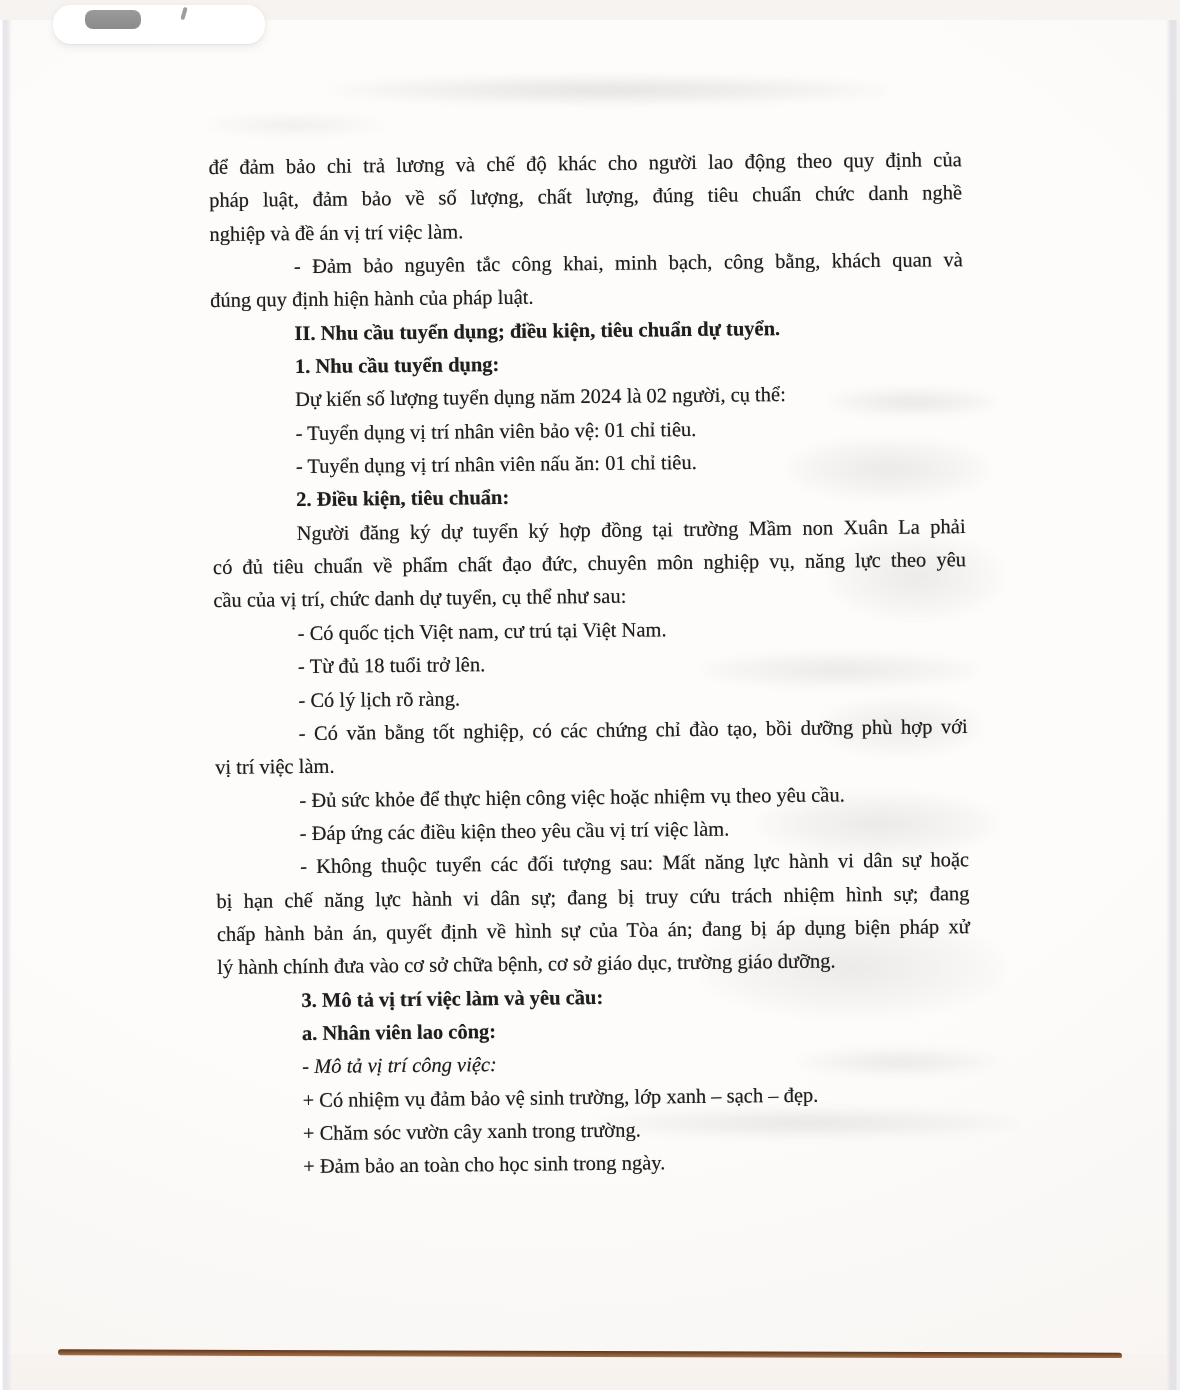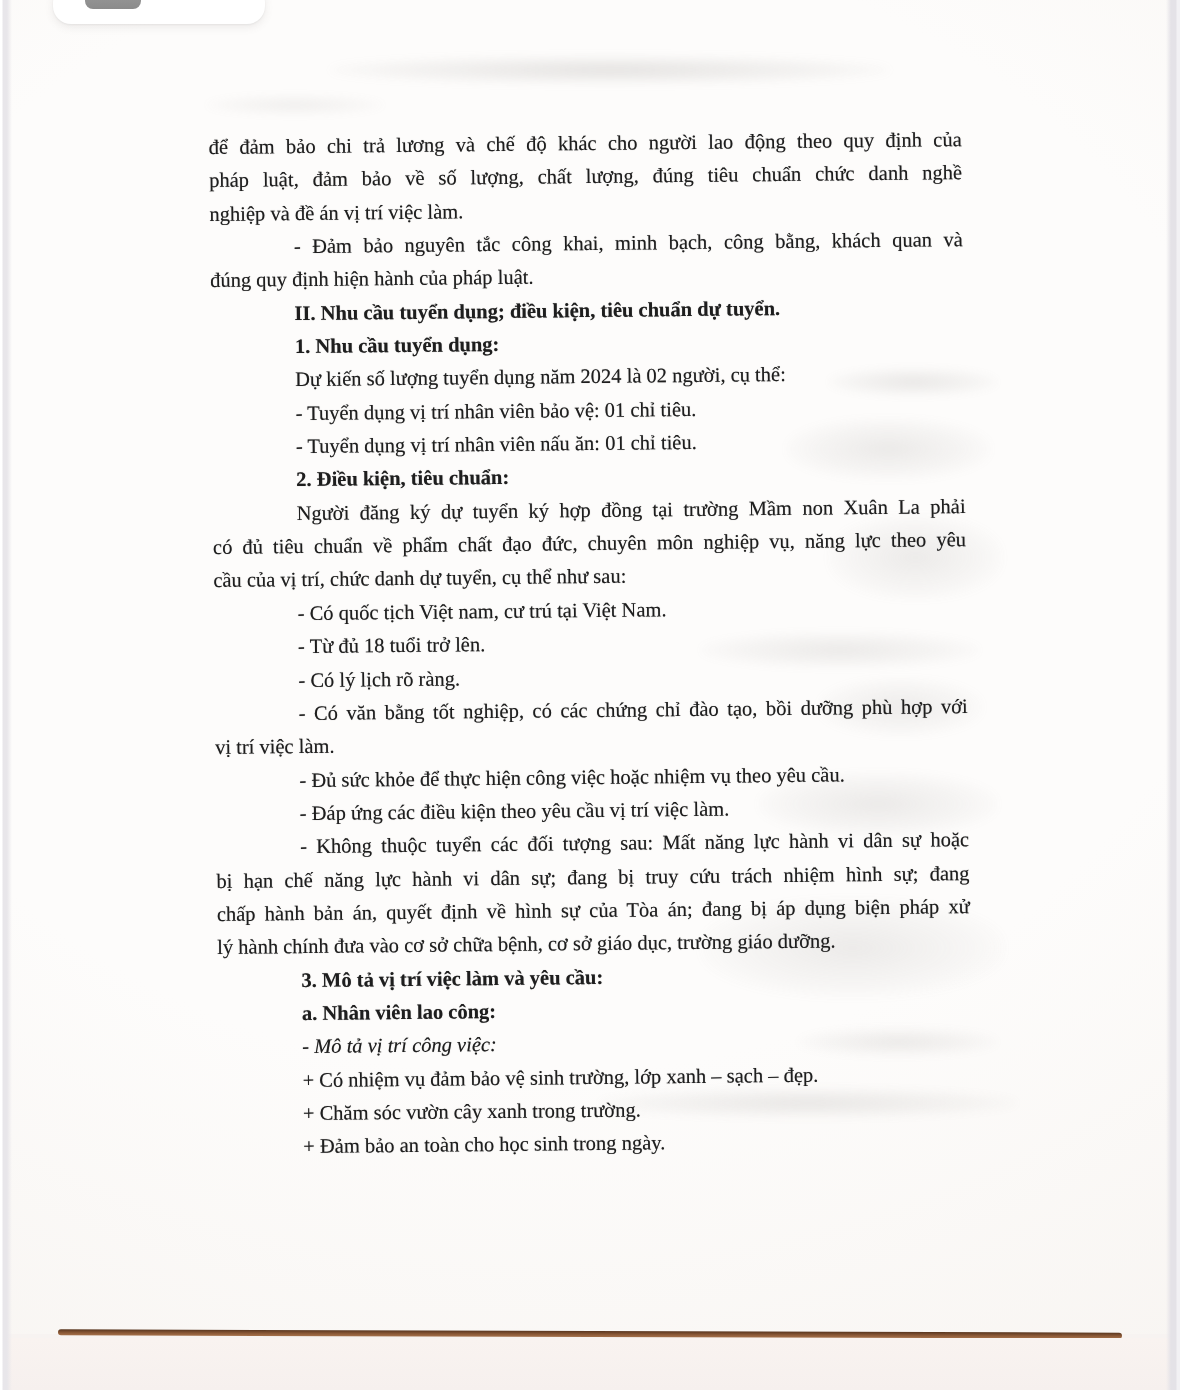--- a/index.html
+++ b/index.html
@@ -1,21 +1,21 @@
 <!DOCTYPE html>
 <html><head>
 <meta charset="utf-8">
 <style>
   html,body{margin:0;padding:0;}
   body{
     width:1180px;height:1390px;overflow:hidden;position:relative;
     background:#f7f3f1;
     font-family:"Liberation Serif", serif;
   }
-  .stage{position:absolute;inset:0;}
+  .stage{position:absolute;inset:0;margin-top:20px;}
 
   
   .paper{
     position:absolute;left:0;top:0;width:1180px;height:1334px;
     background:
       radial-gradient(120% 85% at 45% 38%, #fdfcfb 50%, #f8f5f2 88%, #f5f1ee 100%);
   }
   
   .below-page{
     position:absolute;left:0;top:1338px;width:1180px;height:52px;

